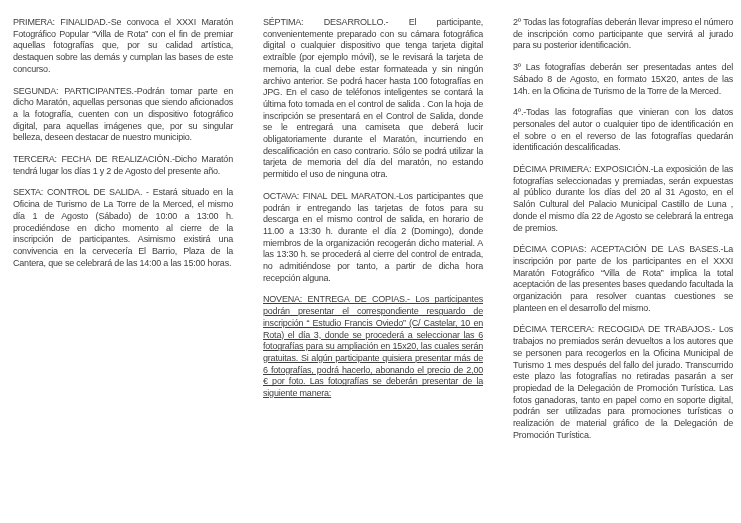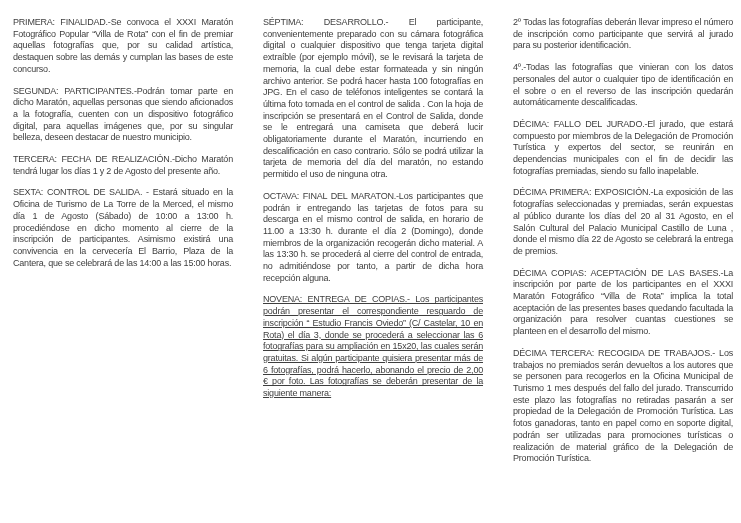--- a/index.html
+++ b/index.html
@@ -43,20 +43,20 @@
   </div>
 
   <div class="col">
     <p class="para">SÉPTIMA: DESARROLLO.- El participante, convenientemente preparado con su cámara fotográfica digital o cualquier dispositivo que tenga tarjeta digital extraíble (por ejemplo móvil), se le revisará la tarjeta de memoria, la cual debe estar formateada y sin ningún archivo anterior. Se podrá hacer hasta 100 fotografías en JPG. En el caso de teléfonos inteligentes se contará la última foto tomada en el control de salida . Con la hoja de inscripción se presentará en el Control de Salida, donde se le entregará una camiseta que deberá lucir obligatoriamente durante el Maratón, incurriendo en descalificación en caso contrario. Sólo se podrá utilizar la tarjeta de memoria del día del maratón, no estando permitido el uso de ninguna otra.</p>
     <p class="para">OCTAVA: FINAL DEL MARATON.-Los participantes que podrán ir entregando las tarjetas de fotos para su descarga en el mismo control de salida, en horario de 11.00 a 13:30 h. durante el día 2 (Domingo), donde miembros de la organización recogerán dicho material. A las 13:30 h. se procederá al cierre del control de entrada, no admitiéndose por tanto, a partir de dicha hora recepción alguna.</p>
     <p class="para no-gap">NOVENA: ENTREGA DE COPIAS.- Los participantes podrán presentar el correspondiente resguardo de inscripción “ Estudio Francis Oviedo” (C/ Castelar, 10 en Rota) el día 3, donde se procederá a seleccionar las 6 fotografías para su ampliación en 15x20, las cuales serán gratuitas. Si algún participante quisiera presentar más de 6 fotografías, podrá hacerlo, abonando el precio de 2,00 € por foto. Las fotografías se deberán presentar de la siguiente manera:</p>
   </div>
 
   <div class="col">
     <p class="para">2º Todas las fotografías deberán llevar impreso el número de inscripción como participante que servirá al jurado para su posterior identificación.</p>
-    <p class="para">4º.-Todas las fotografías que vinieran con los datos personales del autor o cualquier tipo de identificación en el sobre o en el reverso de las inscripción quedarán automáticamente descalificadas.</p>
-    <p class="para">DÉCIMA: FALLO DEL JURADO.-El jurado, que estará compuesto por miembros de la Delegación de Promoción Turística y expertos del sector, se reunirán en dependencias municipales con el fin de decidir las fotografías premiadas, siendo su fallo inapelable.</p>
+    <p class="para">3º Las fotografías deberán ser presentadas antes del Sábado 8 de Agosto, en formato 15X20, antes de las 14h. en la Oficina de Turismo de la Torre de la Merced.</p>
+    <p class="para">4º.-Todas las fotografías que vinieran con los datos personales del autor o cualquier tipo de identificación en el sobre o en el reverso de las fotografías quedarán identificación descalificadas.</p>
     <p class="para">DÉCIMA PRIMERA: EXPOSICIÓN.-La exposición de las fotografías seleccionadas y premiadas, serán expuestas al público durante los días del 20 al 31 Agosto, en el Salón Cultural del Palacio Municipal Castillo de Luna , donde el mismo día 22 de Agosto se celebrará la entrega de premios.</p>
     <p class="para">DÉCIMA COPIAS: ACEPTACIÓN DE LAS BASES.-La inscripción por parte de los participantes en el XXXI Maratón Fotográfico “Villa de Rota” implica la total aceptación de las presentes bases quedando facultada la organización para resolver cuantas cuestiones se planteen en el desarrollo del mismo.</p>
     <p class="para">DÉCIMA TERCERA: RECOGIDA DE TRABAJOS.- Los trabajos no premiados serán devueltos a los autores que se personen para recogerlos en la Oficina Municipal de Turismo 1 mes después del fallo del jurado. Transcurrido este plazo las fotografías no retiradas pasarán a ser propiedad de la Delegación de Promoción Turística. Las fotos ganadoras, tanto en papel como en soporte digital, podrán ser utilizadas para promociones turísticas o realización de material gráfico de la Delegación de Promoción Turística.</p>
   </div>
 
 </div>
 
 </body></html>

